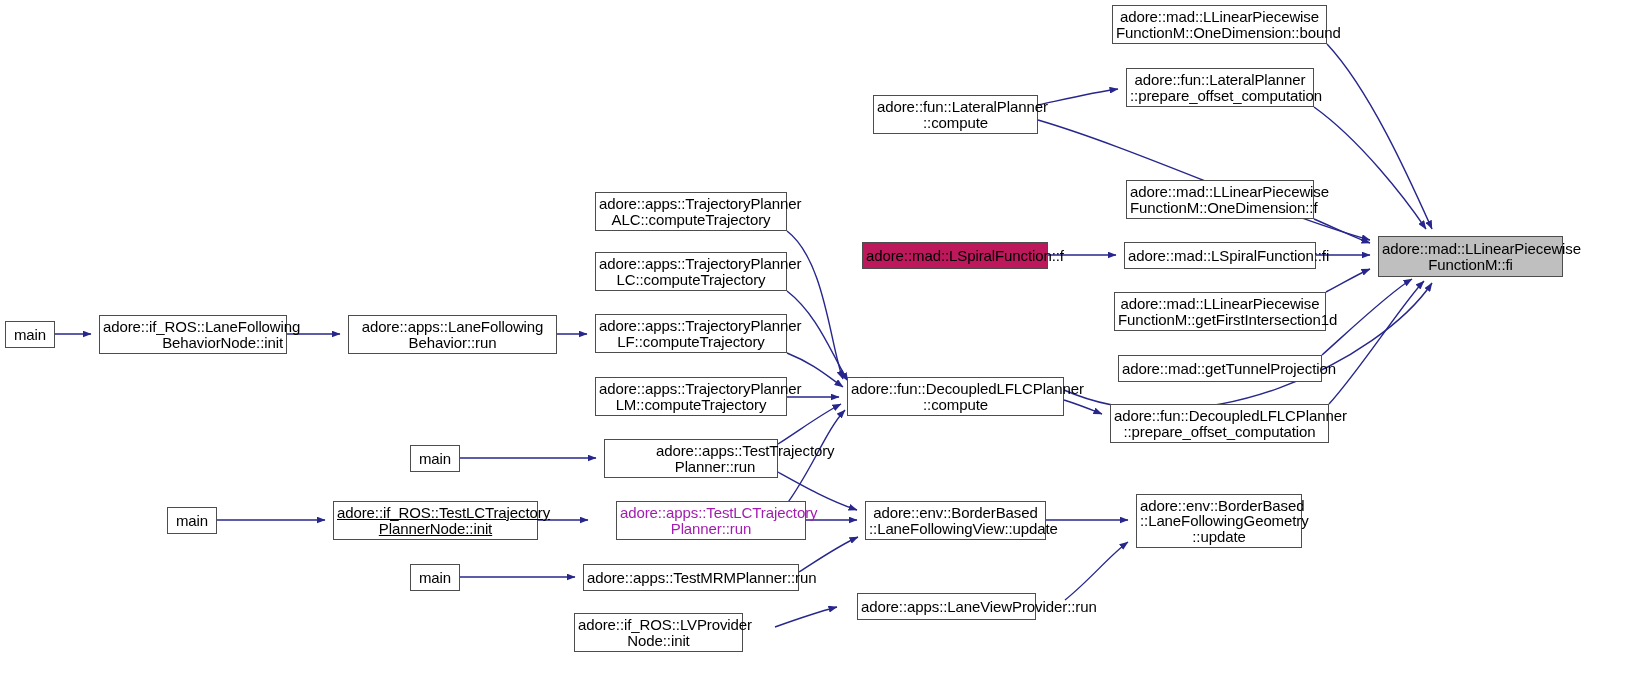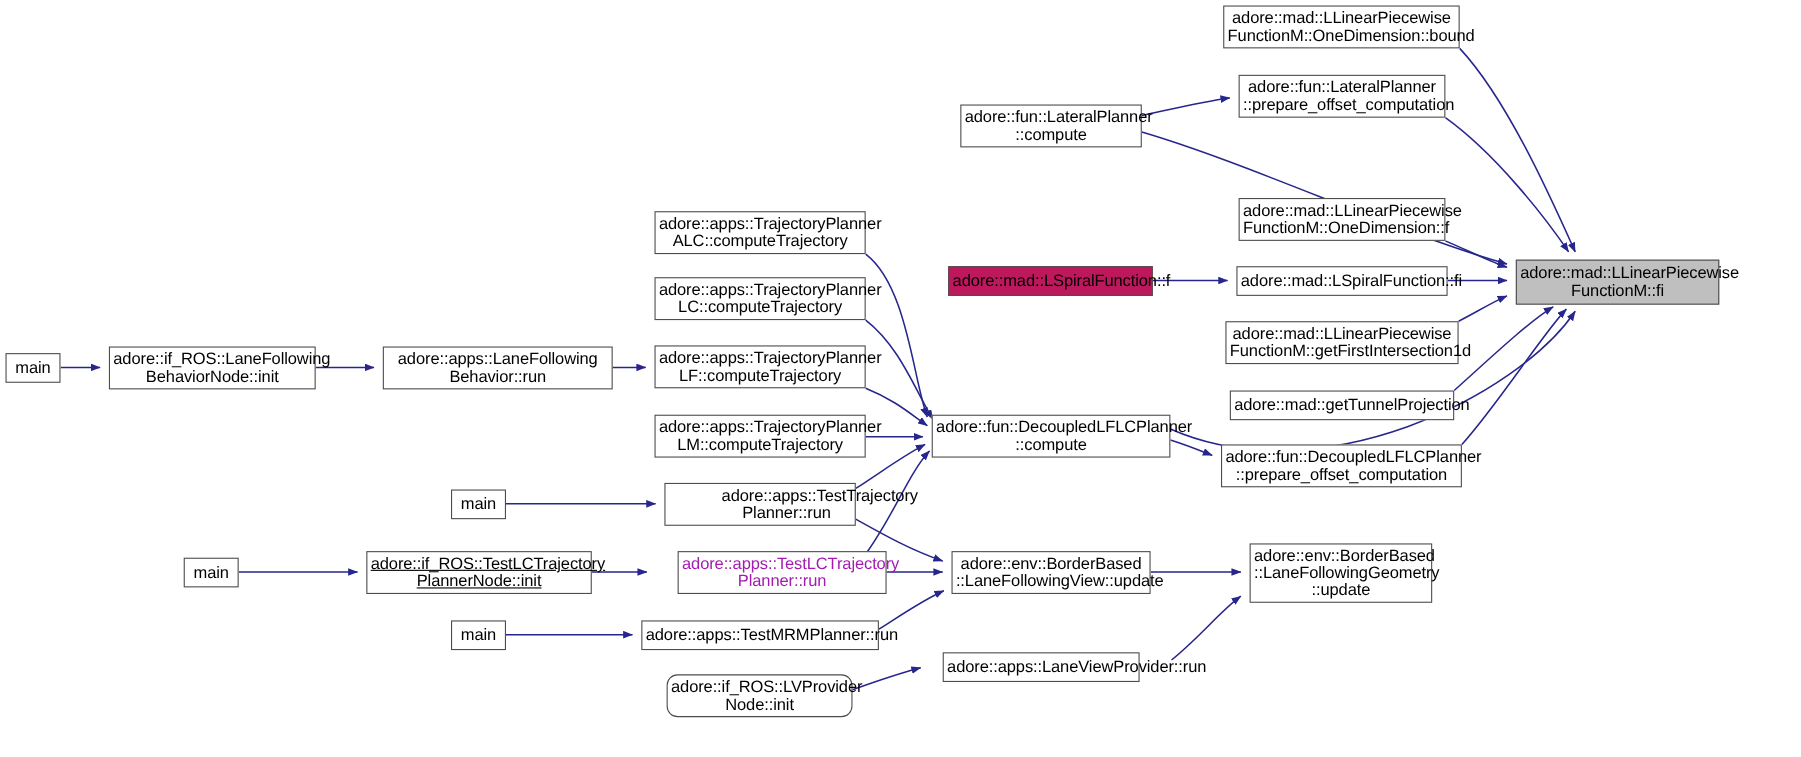--- a/index.html
+++ b/index.html
@@ -89,21 +89,21 @@
         <path d="M1322,355 C1350,330 1390,292 1412,279" fill="none" stroke="#26268c" stroke-width="1.4" marker-end="url(#arrowhead)"></path>
         <path d="M1329,404 C1360,370 1405,300 1424,281" fill="none" stroke="#26268c" stroke-width="1.4" marker-end="url(#arrowhead)"></path>
         <path d="M1064,400 C1080,405 1092,410 1102,414" fill="none" stroke="#26268c" stroke-width="1.4" marker-end="url(#arrowhead)"></path>
         <path d="M1064,390 C1200,450 1380,360 1432,283" fill="none" stroke="#26268c" stroke-width="1.4" marker-end="url(#arrowhead)"></path>
         <path d="M1046,520 L1128,520" fill="none" stroke="#26268c" stroke-width="1.4" marker-end="url(#arrowhead)"></path>
         <path d="M1065,600 C1090,580 1110,555 1128,542" fill="none" stroke="#26268c" stroke-width="1.4" marker-end="url(#arrowhead)"></path>
       </g>
   </svg>
   <div id="nodes-group">
       <div class="gnode" style="left: 5px; top: 321px; width: 50px; height: 27px; border-color: rgb(77, 77, 77); background: rgb(255, 255, 255); color: rgb(0, 0, 0);"><span class="nlabel">main</span></div>
-      <div class="gnode" style="left: 99px; top: 315px; width: 188px; height: 39px; border-color: rgb(77, 77, 77); background: rgb(255, 255, 255); color: rgb(0, 0, 0);"><span class="nlabel">adore::if_ROS::LaneFollowing
+      <div class="gnode" style="left: 99px; top: 315px; width: 188px; height: 39px; border-color: rgb(77, 77, 77); background: rgb(255, 255, 255); color: rgb(0, 0, 0); text-align: right;"><span class="nlabel">adore::if_ROS::LaneFollowing
 BehaviorNode::init</span></div>
       <div class="gnode" style="left: 348px; top: 315px; width: 209px; height: 39px; border-color: rgb(77, 77, 77); background: rgb(255, 255, 255); color: rgb(0, 0, 0);"><span class="nlabel">adore::apps::LaneFollowing
 Behavior::run</span></div>
       <div class="gnode" style="left: 595px; top: 192px; width: 192px; height: 39px; border-color: rgb(77, 77, 77); background: rgb(255, 255, 255); color: rgb(0, 0, 0);"><span class="nlabel">adore::apps::TrajectoryPlanner
 ALC::computeTrajectory</span></div>
       <div class="gnode" style="left: 595px; top: 252px; width: 192px; height: 39px; border-color: rgb(77, 77, 77); background: rgb(255, 255, 255); color: rgb(0, 0, 0);"><span class="nlabel">adore::apps::TrajectoryPlanner
 LC::computeTrajectory</span></div>
       <div class="gnode" style="left: 595px; top: 314px; width: 192px; height: 39px; border-color: rgb(77, 77, 77); background: rgb(255, 255, 255); color: rgb(0, 0, 0);"><span class="nlabel">adore::apps::TrajectoryPlanner
 LF::computeTrajectory</span></div>
       <div class="gnode" style="left: 595px; top: 377px; width: 192px; height: 39px; border-color: rgb(77, 77, 77); background: rgb(255, 255, 255); color: rgb(0, 0, 0);"><span class="nlabel">adore::apps::TrajectoryPlanner
@@ -111,21 +111,21 @@
       <div class="gnode" style="left: 410px; top: 445px; width: 50px; height: 27px; border-color: rgb(77, 77, 77); background: rgb(255, 255, 255); color: rgb(0, 0, 0);"><span class="nlabel">main</span></div>
       <div class="gnode" style="left: 604px; top: 439px; width: 174px; height: 39px; border-color: rgb(77, 77, 77); background: rgb(255, 255, 255); color: rgb(0, 0, 0); padding-left: 48px;"><span class="nlabel">adore::apps::TestTrajectory
 Planner::run</span></div>
       <div class="gnode" style="left: 167px; top: 507px; width: 50px; height: 27px; border-color: rgb(77, 77, 77); background: rgb(255, 255, 255); color: rgb(0, 0, 0);"><span class="nlabel">main</span></div>
       <div class="gnode" style="left: 333px; top: 501px; width: 205px; height: 39px; border-color: rgb(77, 77, 77); background: rgb(255, 255, 255); color: rgb(0, 0, 0); text-decoration: underline;"><span class="nlabel">adore::if_ROS::TestLCTrajectory
 PlannerNode::init</span></div>
       <div class="gnode" style="left: 596px; top: 501px; width: 190px; height: 39px; border-color: rgb(77, 77, 77); background: rgb(255, 255, 255); color: #a21caf; margin-left: 20px;"><span class="nlabel">adore::apps::TestLCTrajectory
 Planner::run</span></div>
       <div class="gnode" style="left: 410px; top: 564px; width: 50px; height: 27px; border-color: rgb(77, 77, 77); background: rgb(255, 255, 255); color: rgb(0, 0, 0);"><span class="nlabel">main</span></div>
       <div class="gnode" style="left: 583px; top: 564px; width: 216px; height: 27px; border-color: rgb(77, 77, 77); background: rgb(255, 255, 255); color: rgb(0, 0, 0);"><span class="nlabel">adore::apps::TestMRMPlanner::run</span></div>
-      <div class="gnode" style="left: 606px; top: 613px; width: 169px; height: 39px; border-color: rgb(77, 77, 77); background: rgb(255, 255, 255); color: rgb(0, 0, 0); border-radius: 10px;"><span class="nlabel">adore::if_ROS::LVProvider
+      <div class="gnode" style="left: 574px; top: 613px; width: 169px; height: 39px; border-color: rgb(77, 77, 77); background: rgb(255, 255, 255); color: rgb(0, 0, 0);"><span class="nlabel">adore::if_ROS::LVProvider
 Node::init</span></div>
       <div class="gnode" style="left: 873px; top: 95px; width: 165px; height: 39px; border-color: rgb(77, 77, 77); background: rgb(255, 255, 255); color: rgb(0, 0, 0);"><span class="nlabel">adore::fun::LateralPlanner
 ::compute</span></div>
       <div class="gnode" style="left: 862px; top: 242px; width: 186px; height: 27px; border-color: rgb(77, 77, 77); background: #be185d; color: rgb(0, 0, 0);"><span class="nlabel">adore::mad::LSpiralFunction::f</span></div>
       <div class="gnode" style="left: 847px; top: 377px; width: 217px; height: 39px; border-color: rgb(77, 77, 77); background: rgb(255, 255, 255); color: rgb(0, 0, 0);"><span class="nlabel">adore::fun::DecoupledLFLCPlanner
 ::compute</span></div>
       <div class="gnode" style="left: 865px; top: 501px; width: 181px; height: 39px; border-color: rgb(77, 77, 77); background: rgb(255, 255, 255); color: rgb(0, 0, 0);"><span class="nlabel">adore::env::BorderBased
 ::LaneFollowingView::update</span></div>
       <div class="gnode" style="left: 845px; top: 593px; width: 179px; height: 27px; border-color: rgb(77, 77, 77); background: rgb(255, 255, 255); color: rgb(0, 0, 0); margin-left: 12px;"><span class="nlabel">adore::apps::LaneViewProvider::run</span></div>
       <div class="gnode" style="left: 1112px; top: 5px; width: 215px; height: 39px; border-color: rgb(77, 77, 77); background: rgb(255, 255, 255); color: rgb(0, 0, 0);"><span class="nlabel">adore::mad::LLinearPiecewise

